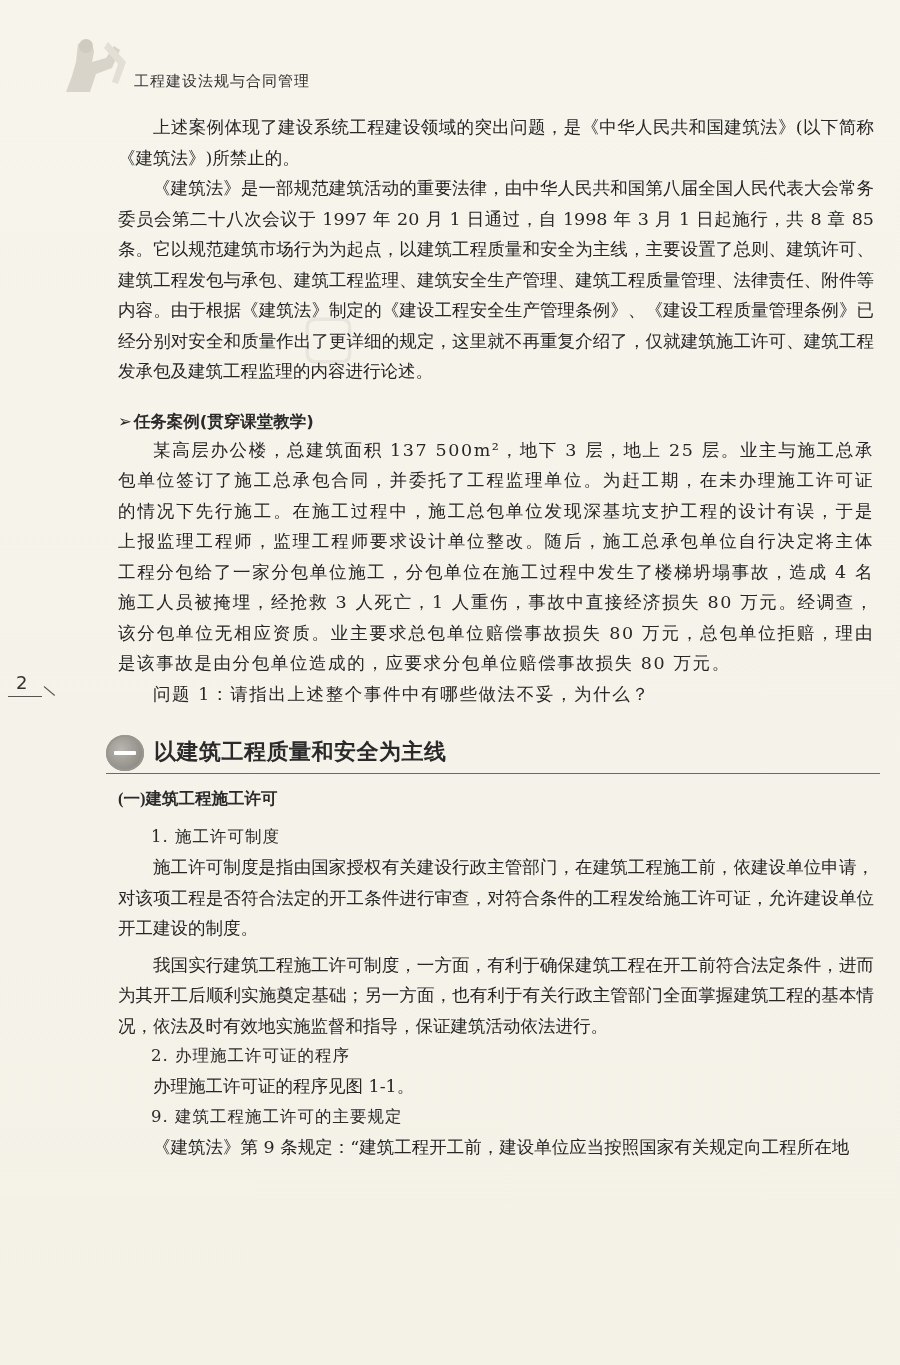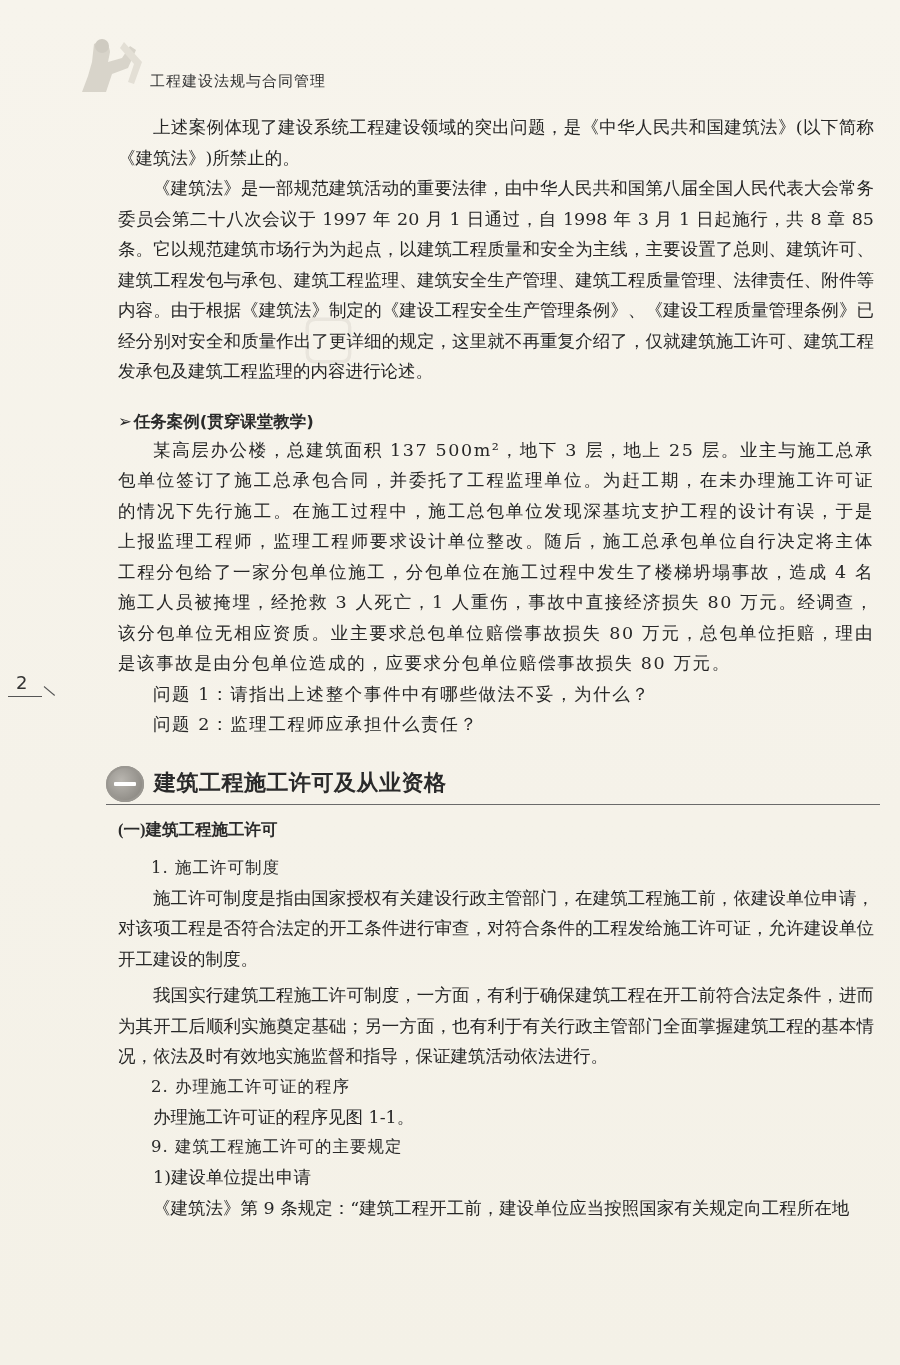--- a/index.html
+++ b/index.html
@@ -17,21 +17,21 @@
     }
     .page {
       position: absolute;
       left: 0; top: 0;
       width: 900px; height: 1365px;
       background: linear-gradient(180deg, #f7f4ec 0%, #f5f2e9 60%, #f4f1e7 100%);
     }
     
     .running-header {
       position: absolute;
-      left: 72px;
+      left: 56px;
       top: 28px;
       height: 80px;
       width: 360px;
     }
     .header-logo {
       position: absolute;
       left: 0;
       top: 8px;
       width: 80px;
       height: 62px;
@@ -198,37 +198,35 @@
     <p class="indent">上述案例体现了建设系统工程建设领域的突出问题，是《中华人民共和国建筑法》(以下简称《建筑法》)所禁止的。</p>
     <p class="indent">《建筑法》是一部规范建筑活动的重要法律，由中华人民共和国第八届全国人民代表大会常务委员会第二十八次会议于 1997 年 20 月 1 日通过，自 1998 年 3 月 1 日起施行，共 8 章 85 条。它以规范建筑市场行为为起点，以建筑工程质量和安全为主线，主要设置了总则、建筑许可、建筑工程发包与承包、建筑工程监理、建筑安全生产管理、建筑工程质量管理、法律责任、附件等内容。由于根据《建筑法》制定的《建设工程安全生产管理条例》、《建设工程质量管理条例》已经分别对安全和质量作出了更详细的规定，这里就不再重复介绍了，仅就建筑施工许可、建筑工程发承包及建筑工程监理的内容进行论述。</p>
 
     <div class="task-heading">
       <span class="arrow">➢</span><span>任务案例(贯穿课堂教学)</span>
     </div>
 
     <div class="case">
       <p class="indent">某高层办公楼，总建筑面积 137 500m²，地下 3 层，地上 25 层。业主与施工总承包单位签订了施工总承包合同，并委托了工程监理单位。为赶工期，在未办理施工许可证的情况下先行施工。在施工过程中，施工总包单位发现深基坑支护工程的设计有误，于是上报监理工程师，监理工程师要求设计单位整改。随后，施工总承包单位自行决定将主体工程分包给了一家分包单位施工，分包单位在施工过程中发生了楼梯坍塌事故，造成 4 名施工人员被掩埋，经抢救 3 人死亡，1 人重伤，事故中直接经济损失 80 万元。经调查，该分包单位无相应资质。业主要求总包单位赔偿事故损失 80 万元，总包单位拒赔，理由是该事故是由分包单位造成的，应要求分包单位赔偿事故损失 80 万元。</p>
       <p class="indent">问题 1：请指出上述整个事件中有哪些做法不妥，为什么？</p>
-      <p class="indent">问题 2：监理工程师应承担什么责任？</p>
     </div>
 
     <div class="section-title">
       <div class="section-badge">
           <span></span>
         </div>
-      <div class="title-text">建筑工程施工许可及从业资格</div>
+      <div class="title-text">以建筑工程质量和安全为主线</div>
     </div>
 
     <div class="sub-heading">(一)建筑工程施工许可</div>
 
     <p class="numbered indent mt14">1. 施工许可制度</p>
     <p class="indent">施工许可制度是指由国家授权有关建设行政主管部门，在建筑工程施工前，依建设单位申请，对该项工程是否符合法定的开工条件进行审查，对符合条件的工程发给施工许可证，允许建设单位开工建设的制度。</p>
     <p class="indent mt6">我国实行建筑工程施工许可制度，一方面，有利于确保建筑工程在开工前符合法定条件，进而为其开工后顺利实施奠定基础；另一方面，也有利于有关行政主管部门全面掌握建筑工程的基本情况，依法及时有效地实施监督和指导，保证建筑活动依法进行。</p>
 
     <p class="numbered indent">2. 办理施工许可证的程序</p>
     <p class="indent">办理施工许可证的程序见图 1-1。</p>
 
     <p class="numbered indent">9. 建筑工程施工许可的主要规定</p>
-    <p class="indent">1)建设单位提出申请</p>
     <p class="indent">《建筑法》第 9 条规定：“建筑工程开工前，建设单位应当按照国家有关规定向工程所在地</p>
 
   </div>
 </div>
 
 </body></html>

